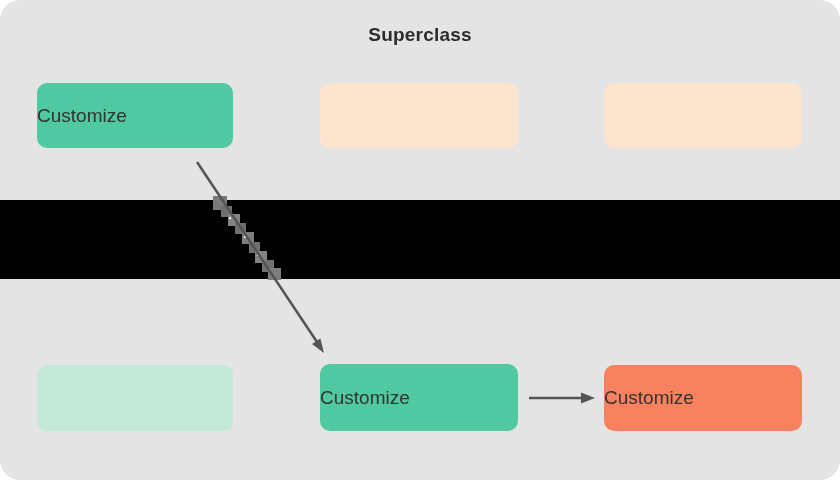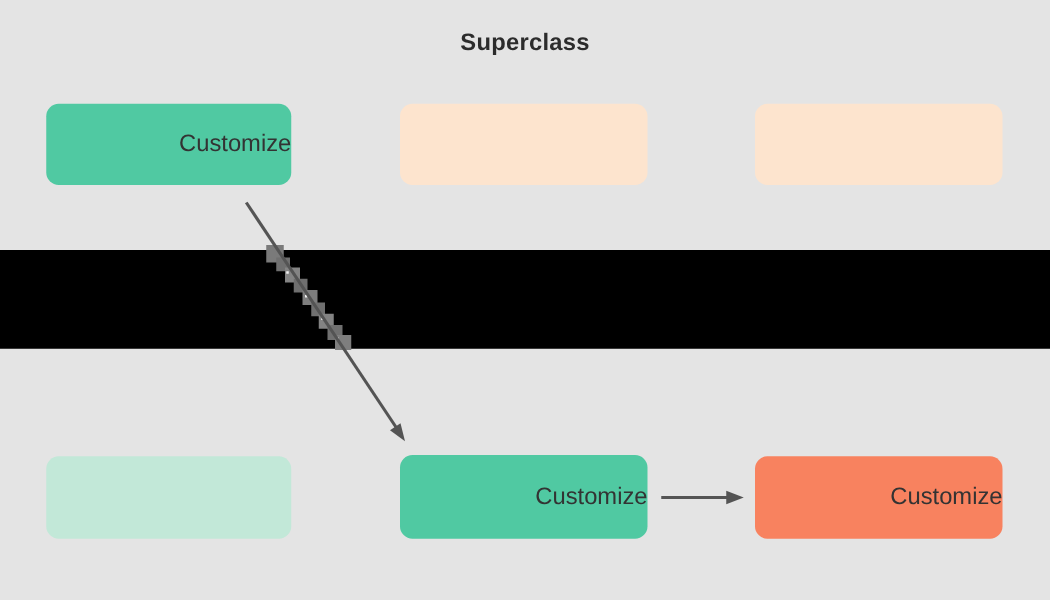--- a/index.html
+++ b/index.html
@@ -6,40 +6,41 @@
     margin: 0;
     padding: 0;
     font-family: "Liberation Sans", sans-serif;
   }
   .canvas {
     position: relative;
     width: 840px;
     height: 480px;
     background: var(--background, #e4e4e4);
     overflow: hidden;
+    border-radius: 20px;
   }
   .section-title {
     position: absolute;
     left: 0;
     width: 100%;
     text-align: center;
     font-size: 19px;
     font-weight: 700;
     color: var(--title-text, #2c2c2c);
     letter-spacing: 0.2px;
   }
   .title-superclass { top: 24px; }
   .title-subclass   { top: 304px; }
 
   .box {
     position: absolute;
     border-radius: 10px;
     display: flex;
     align-items: center;
-    justify-content: flex-end;
+    justify-content: flex-start;
     font-size: 19px;
     color: var(--box-text, #333333);
   }
   .box-green  { background: var(--green,  #50c9a2); }
   .box-peach  { background: var(--peach,  #fde4ce); }
   .box-mint   { background: var(--mint,   #c2e8d8); }
   .box-orange { background: var(--orange, #f8825f); }
 
   
   .sup-1 { left: 37px;  top: 83px; width: 196px; height: 65px; }

